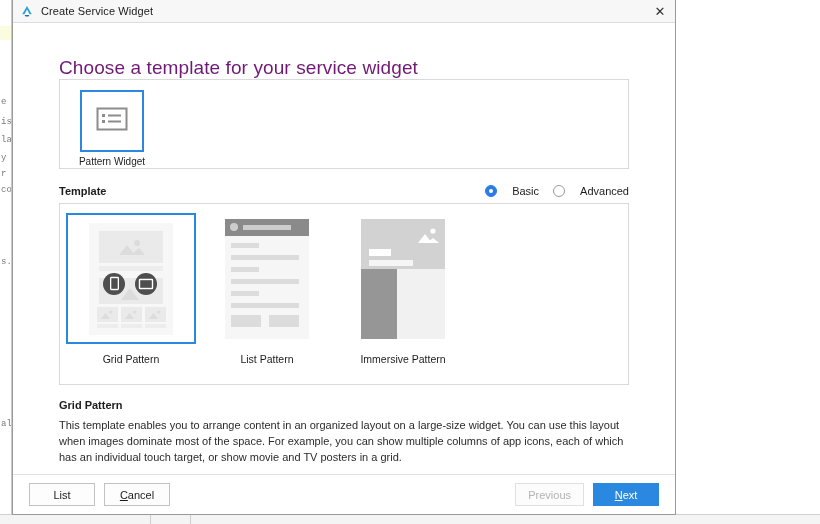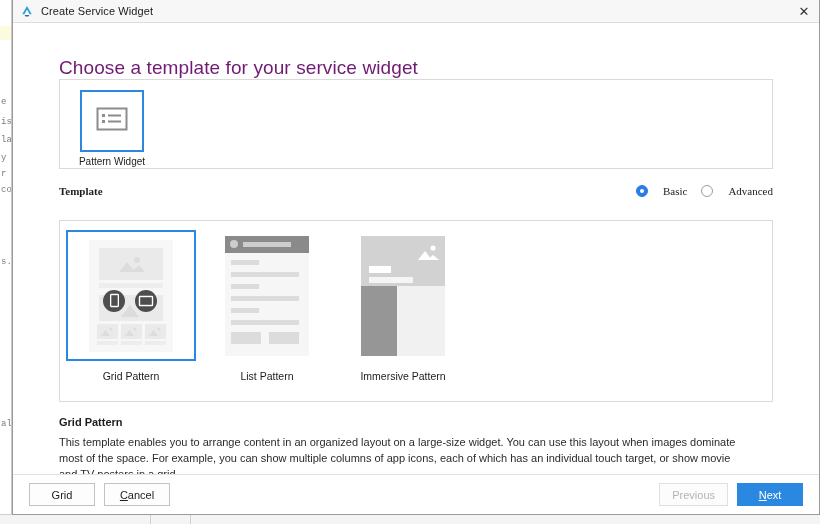--- a/index.html
+++ b/index.html
@@ -44,21 +44,21 @@
   .bg-bottom-div {
     position: absolute; top: 514px;
     width: 1px; height: 10px;
     background: #cfcfcf;
   }
 
   
   .dialog {
     position: absolute;
     left: 12px; top: 0;
-    width: 808px; height: 515px;
+    width: 664px; height: 515px;
     background: #ffffff;
     border: 1px solid #9a9a9a;
     border-top: none;
     display: flex;
     flex-direction: column;
   }
 
   
   .titlebar {
     height: 23px;
@@ -108,22 +108,21 @@
     color: #1c1c1c;
     margin-top: 20px;
     margin-bottom: 5px;
   }
 
   .section-label-row {
     display: flex;
     align-items: center;
     justify-content: space-between;
     margin-top: 16px;
-    margin-bottom: 23px;
-    font-family: Liberation Serif, serif;
+    margin-bottom: 6px;
   }
   .section-label-row .section-label { margin: 0; }
 
   .radio-group { display: flex; align-items: center; gap: 14px; }
   .radio-item { display: flex; align-items: center; gap: 15px; }
   .radio-dot {
     width: 12px; height: 12px;
     border-radius: 50%;
     border: 1px solid #9b9b9b;
     background: #fff;
@@ -454,21 +453,21 @@
 
     </div>
 
     <div class="desc-title">Grid Pattern</div>
     <div class="desc-body">This template enables you to arrange content in an organized layout on a large-size widget. You can use this layout when images dominate most of the space. For example, you can show multiple columns of app icons, each of which has an individual touch target, or show movie and TV posters in a grid.</div>
 
   </div>
 
   <div class="footer">
     <div class="footer-left">
-      <div class="btn">Grid</div>
+      <div class="btn">List</div>
       <div class="btn">
         <span class="mn">C</span>
           <span>ancel</span>
       </div>
     </div>
     <div class="footer-right">
       <div class="btn disabled">Previous</div>
       <div class="btn primary">
         <span class="mn">N</span>
           <span>ext</span>

